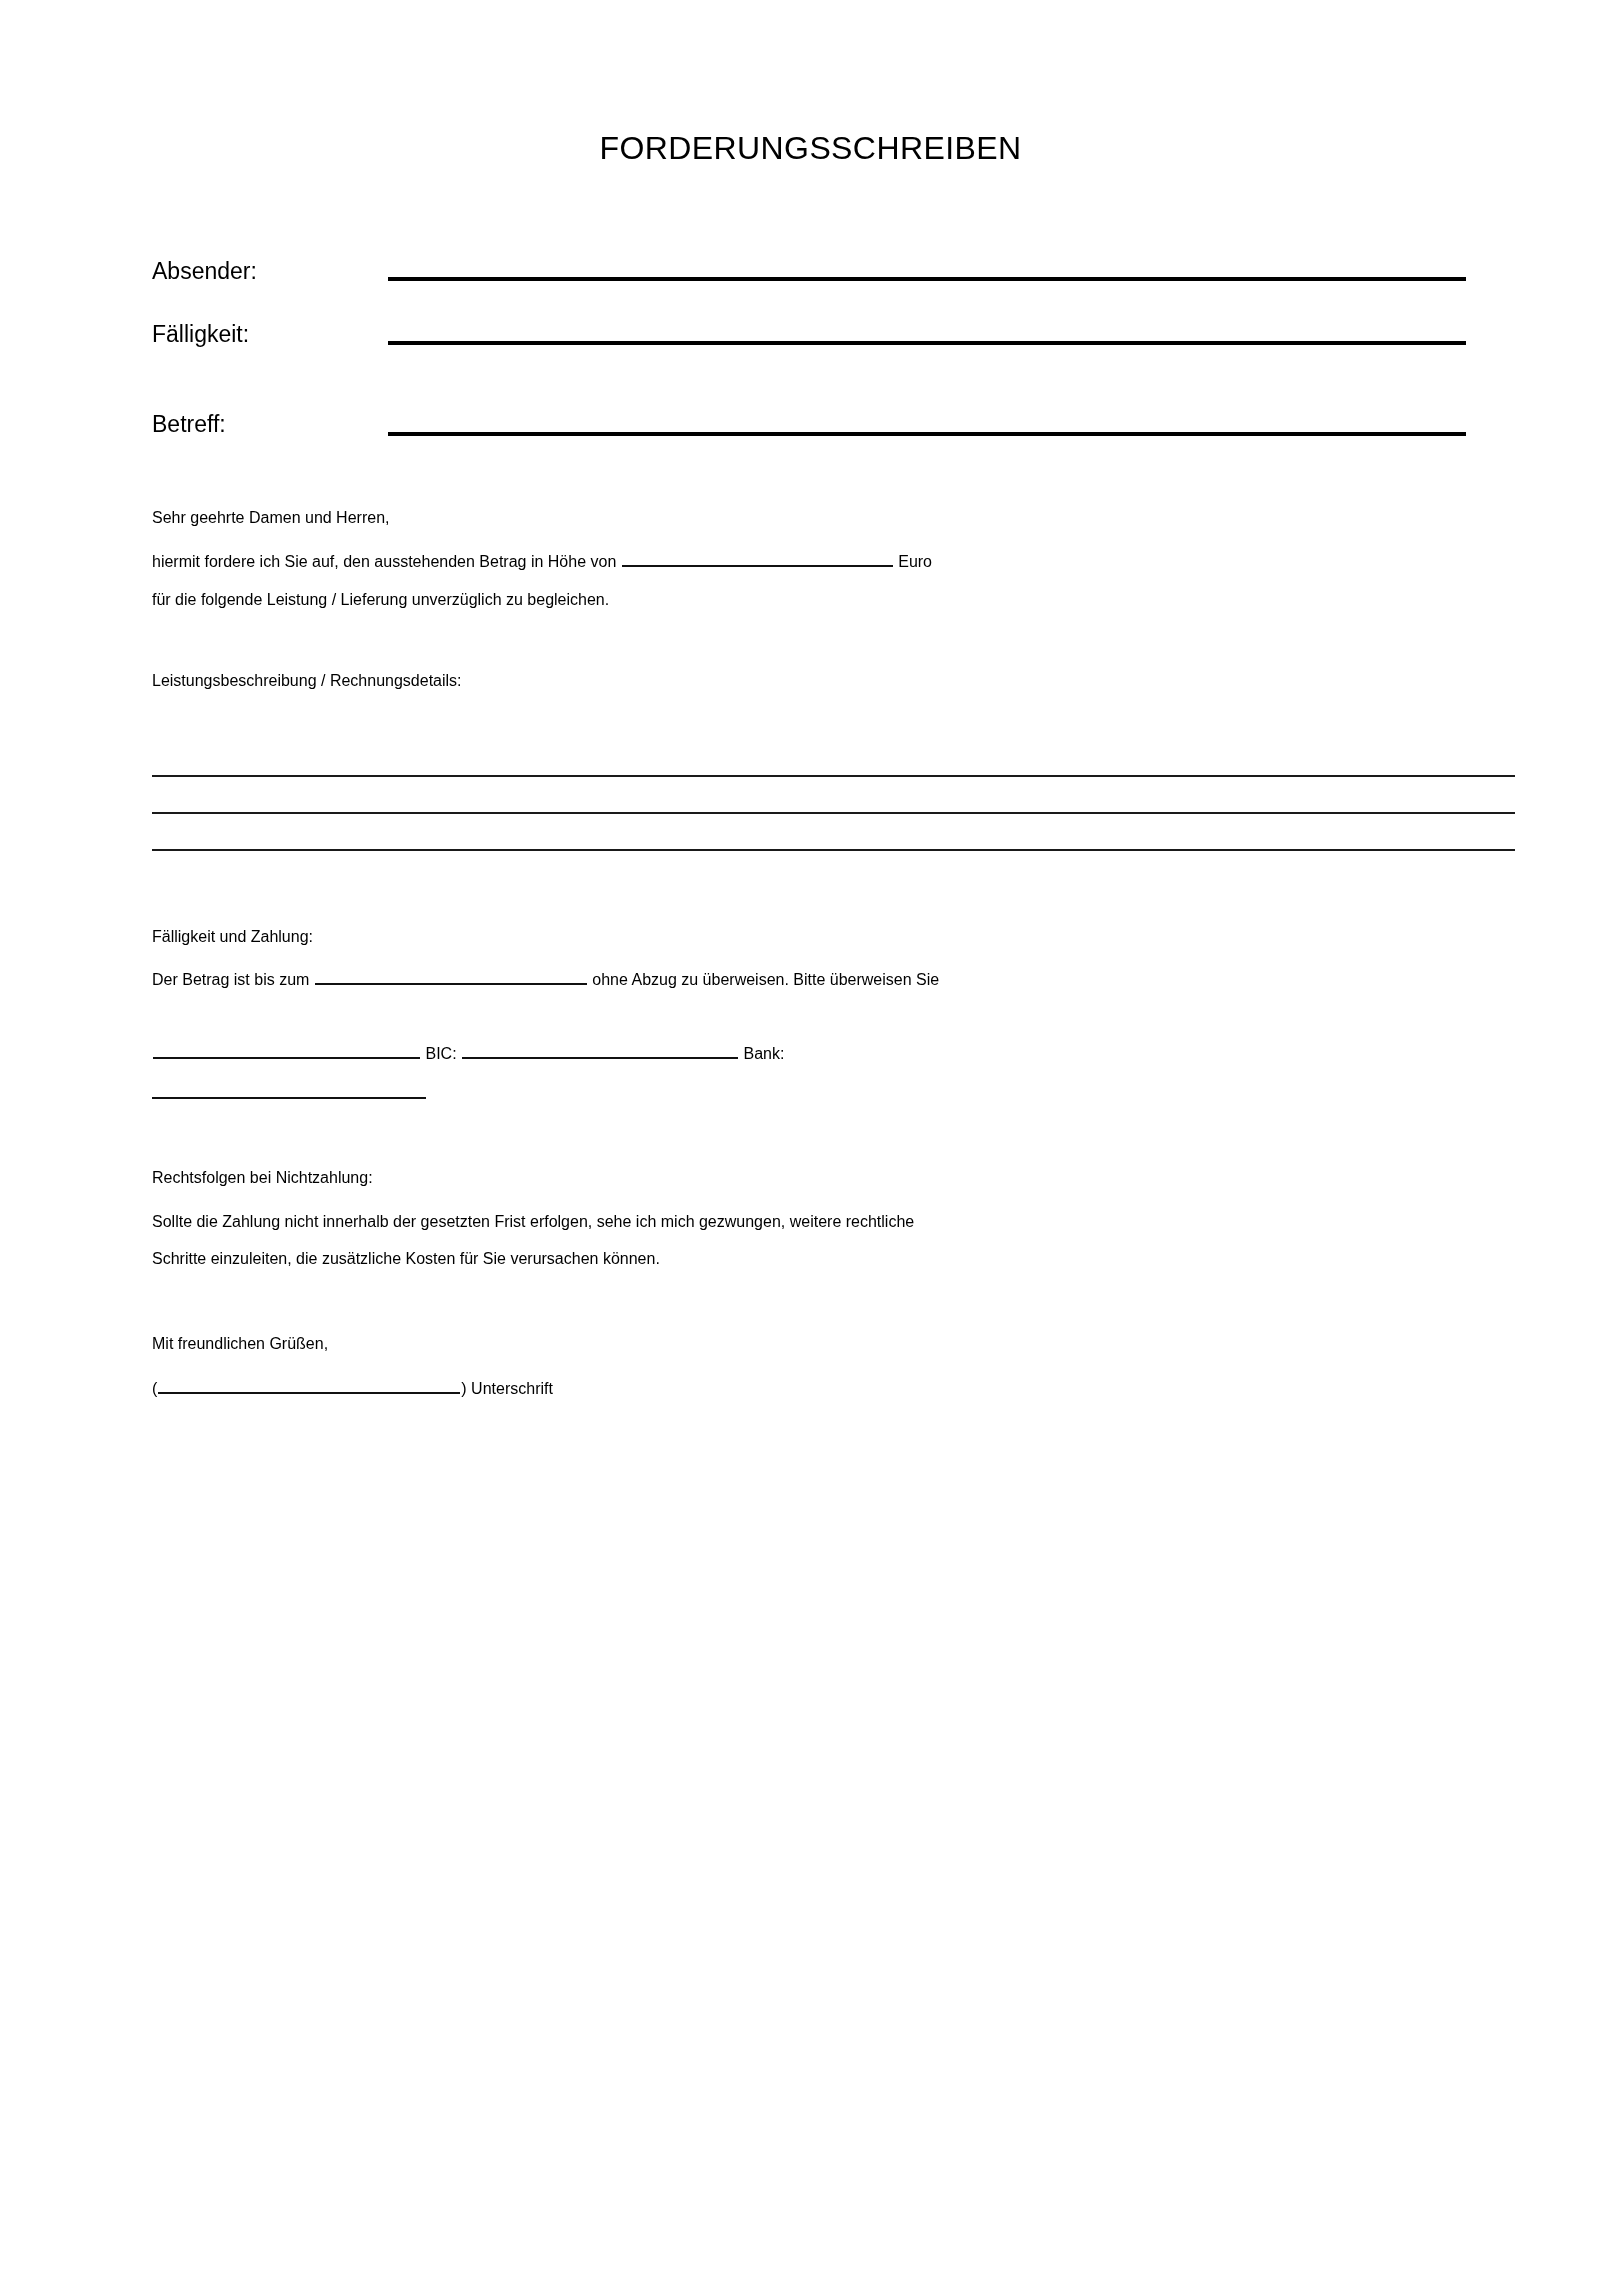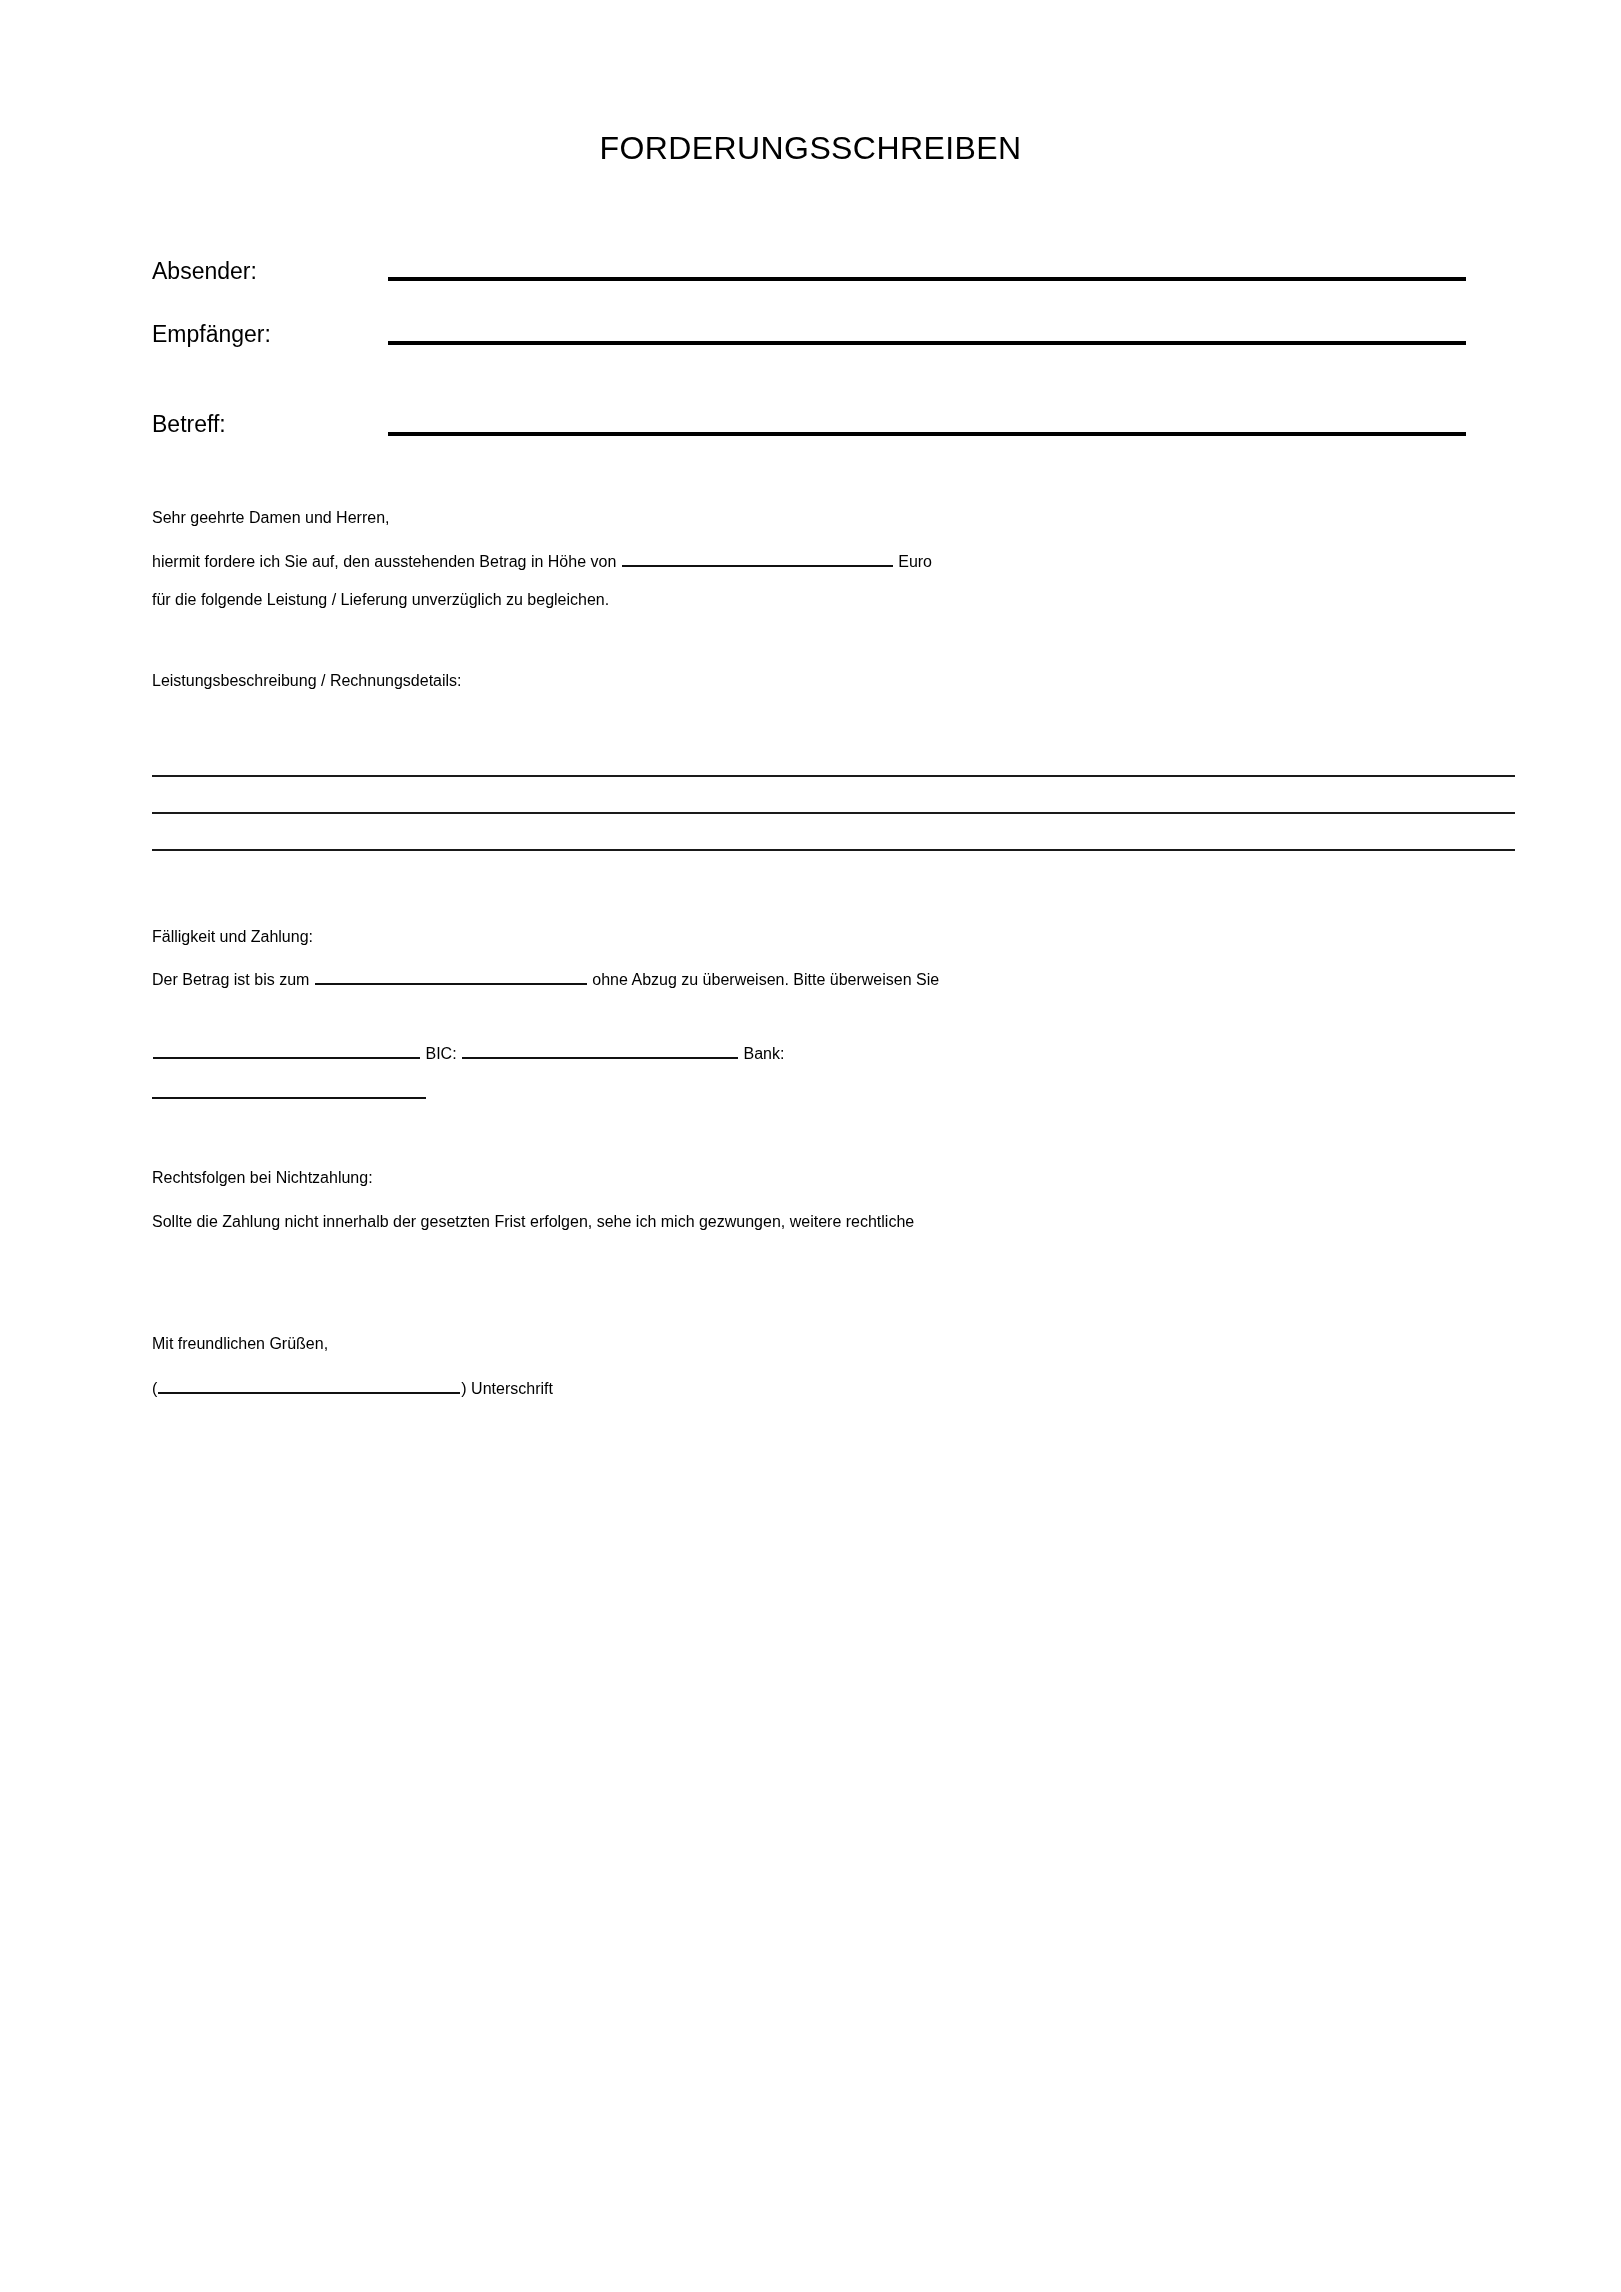--- a/index.html
+++ b/index.html
@@ -99,21 +99,21 @@
 </head>
 <body>
 
 <div class="page">
 
   <div class="doc-title">FORDERUNGSSCHREIBEN</div>
 
   <div class="field-label" style="top:244px;">Absender:</div>
   <div class="rule-thick" style="top:261px;"></div>
 
-  <div class="field-label" style="top:307px;">Empfänger:</div>
+  <div class="field-label" style="top:307px;">Fälligkeit:</div>
   <div class="rule-thick" style="top:325px;"></div>
 
   <div class="field-label" style="top:397px;">Betreff:</div>
   <div class="rule-thick" style="top:416px;"></div>
 
   <div class="line" style="top:485px;">Sehr geehrte Damen und Herren,</div>
 
   <div class="line" style="top:529px;">
     <span>hiermit fordere ich Sie auf, den ausstehenden Betrag in Höhe von</span>
     <span class="blank blank-amount"></span>
@@ -142,20 +142,21 @@
     <span>BIC:</span>
     <span class="blank blank-bic"></span>
     <span>Bank:</span>
   </div>
 
   <div class="blank-standalone" style="top:1081px;"></div>
 
   <div class="line" style="top:1145px;">Rechtsfolgen bei Nichtzahlung:</div>
 
   <div class="line" style="top:1189px;">Sollte die Zahlung nicht innerhalb der gesetzten Frist erfolgen, sehe ich mich gezwungen, weitere rechtliche</div>
+  <div class="line" style="top:1226px;">Schritte einzuleiten, die zusätzliche Kosten für Sie verursachen können.</div>
 
   <div class="line" style="top:1311px;text-align:center;">Mit freundlichen Grüßen,</div>
 
   <div class="line" style="top:1356px;">
     <span>(</span><span class="blank blank-sign"></span><span>)</span>
     <span>Unterschrift</span>
   </div>
 
 </div>
 

